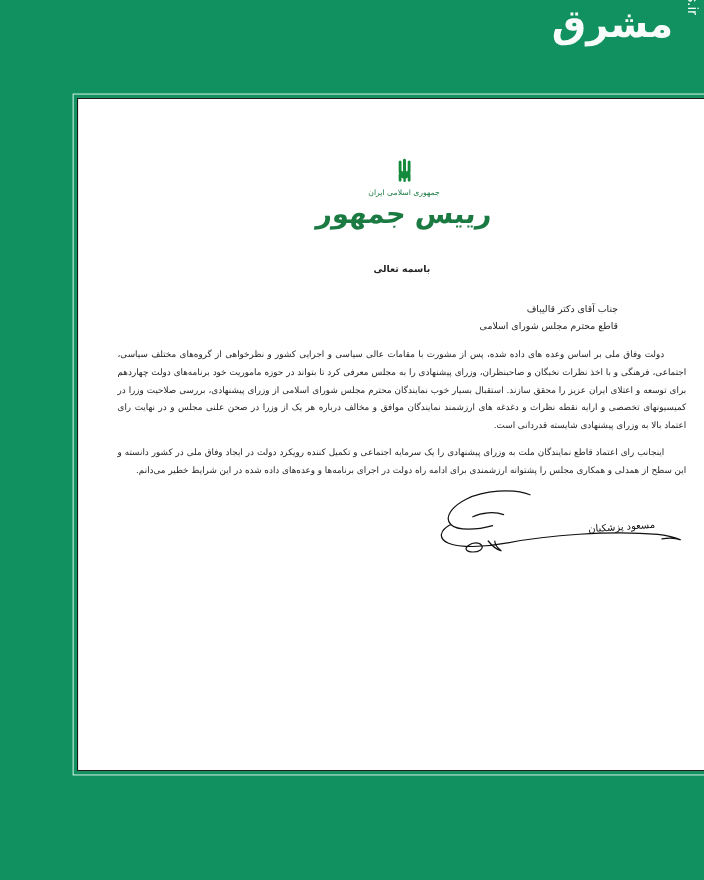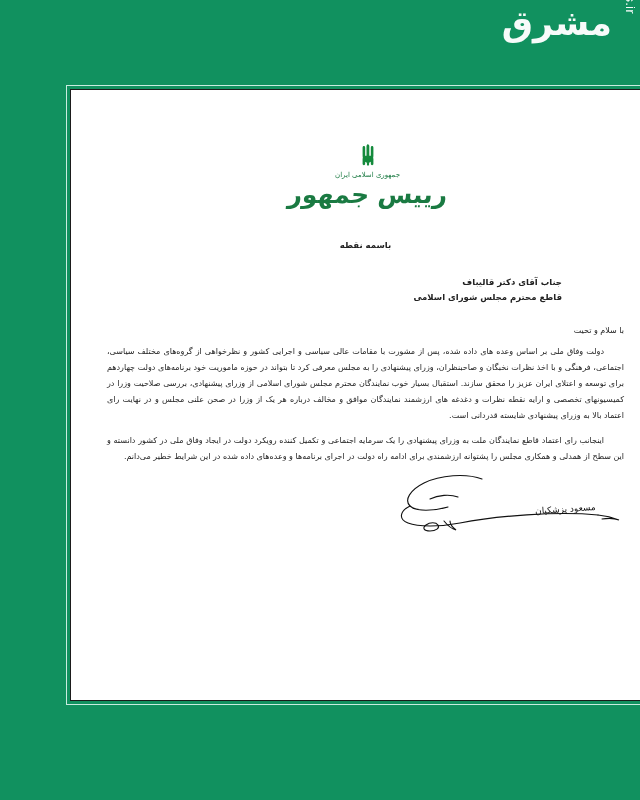--- a/index.html
+++ b/index.html
@@ -122,21 +122,21 @@
     text-align: center;
     font-size: 8.5px;
     font-weight: 700;
     margin-top: 30px;
     letter-spacing: 0.2px;
   }
   .addressee {
     margin-top: 25px;
     margin-right: 62px;
     font-size: 8.5px;
-    font-weight: 700;
+    font-weight: 400;
     line-height: 1.85;
     text-align: right;
   }
   .salutation {
     margin-top: 20px;
     font-size: 8px;
     text-align: right;
   }
   .para {
     margin-top: 9px;
@@ -190,28 +190,27 @@
             <path d="M34.2 60 c-3 0 -5 2.2 -5 5.6 v18 c0 3.4 2 5.6 5 5.6 s5 -2.2 5 -5.6 v-18 c0 -3.4 -2 -5.6 -5 -5.6 z"></path>
             <path d="M65.8 60 c-3 0 -5 2.2 -5 5.6 v18 c0 3.4 2 5.6 5 5.6 s5 -2.2 5 -5.6 v-18 c0 -3.4 -2 -5.6 -5 -5.6 z"></path>
             <path d="M50 66 c-2.6 0 -4.2 1.8 -4.2 4.6 v16 c0 2.8 1.6 4.6 4.2 4.6 s4.2 -1.8 4.2 -4.6 v-16 c0 -2.8 -1.6 -4.6 -4.2 -4.6 z"></path>
           </g>
         </svg>
         <div class="emblem-caption">جمهوری اسلامی ایران</div>
         <div class="presidency">رییس جمهور</div>
       </div>
 
       <div class="letter-body">
-        <div class="invocation">باسمه نقطه</div>
+        <div class="invocation">باسمه تعالی</div>
 
         <div class="addressee">
           <div>جناب آقای دکتر قالیباف</div>
           <div>قاطع محترم مجلس شورای اسلامی</div>
         </div>
 
-        <div class="salutation">با سلام و تحیت</div>
 
         <p class="para">دولت وفاق ملی بر اساس وعده های داده شده، پس از مشورت با مقامات عالی سیاسی و اجرایی کشور و نظرخواهی از گروه‌های مختلف سیاسی، اجتماعی، فرهنگی و با اخذ نظرات نخبگان و صاحبنظران، وزرای پیشنهادی را به مجلس معرفی کرد تا بتواند در حوزه ماموریت خود برنامه‌های دولت چهاردهم برای توسعه و اعتلای ایران عزیز را محقق سازند. استقبال بسیار خوب نمایندگان محترم مجلس شورای اسلامی از وزرای پیشنهادی، بررسی صلاحیت وزرا در کمیسیونهای تخصصی و ارایه نقطه نظرات و دغدغه های ارزشمند نمایندگان موافق و مخالف درباره هر یک از وزرا در صحن علنی مجلس و در نهایت رای اعتماد بالا به وزرای پیشنهادی شایسته قدردانی است.</p>
         <p class="para">اینجانب رای اعتماد قاطع نمایندگان ملت به وزرای پیشنهادی را یک سرمایه اجتماعی و تکمیل کننده رویکرد دولت در ایجاد وفاق ملی در کشور دانسته و این سطح از همدلی و همکاری مجلس را پشتوانه ارزشمندی برای ادامه راه دولت در اجرای برنامه‌ها و وعده‌های داده شده در این شرایط خطیر می‌دانم.</p>
       </div>
 
       <div class="signature-area">
         <svg class="sig-svg" width="250" height="66" viewBox="0 0 250 66" aria-hidden="true">
           <g fill="none" stroke="#111111" stroke-width="1.1" stroke-linecap="round">
             <path d="M96 6 C80 0 54 2 38 10 C24 17 18 27 24 33 C30 39 48 38 62 34"></path>
             <path d="M24 33 C14 38 12 46 22 50 C32 54 54 54 74 50 C110 43 170 38 212 42"></path>

